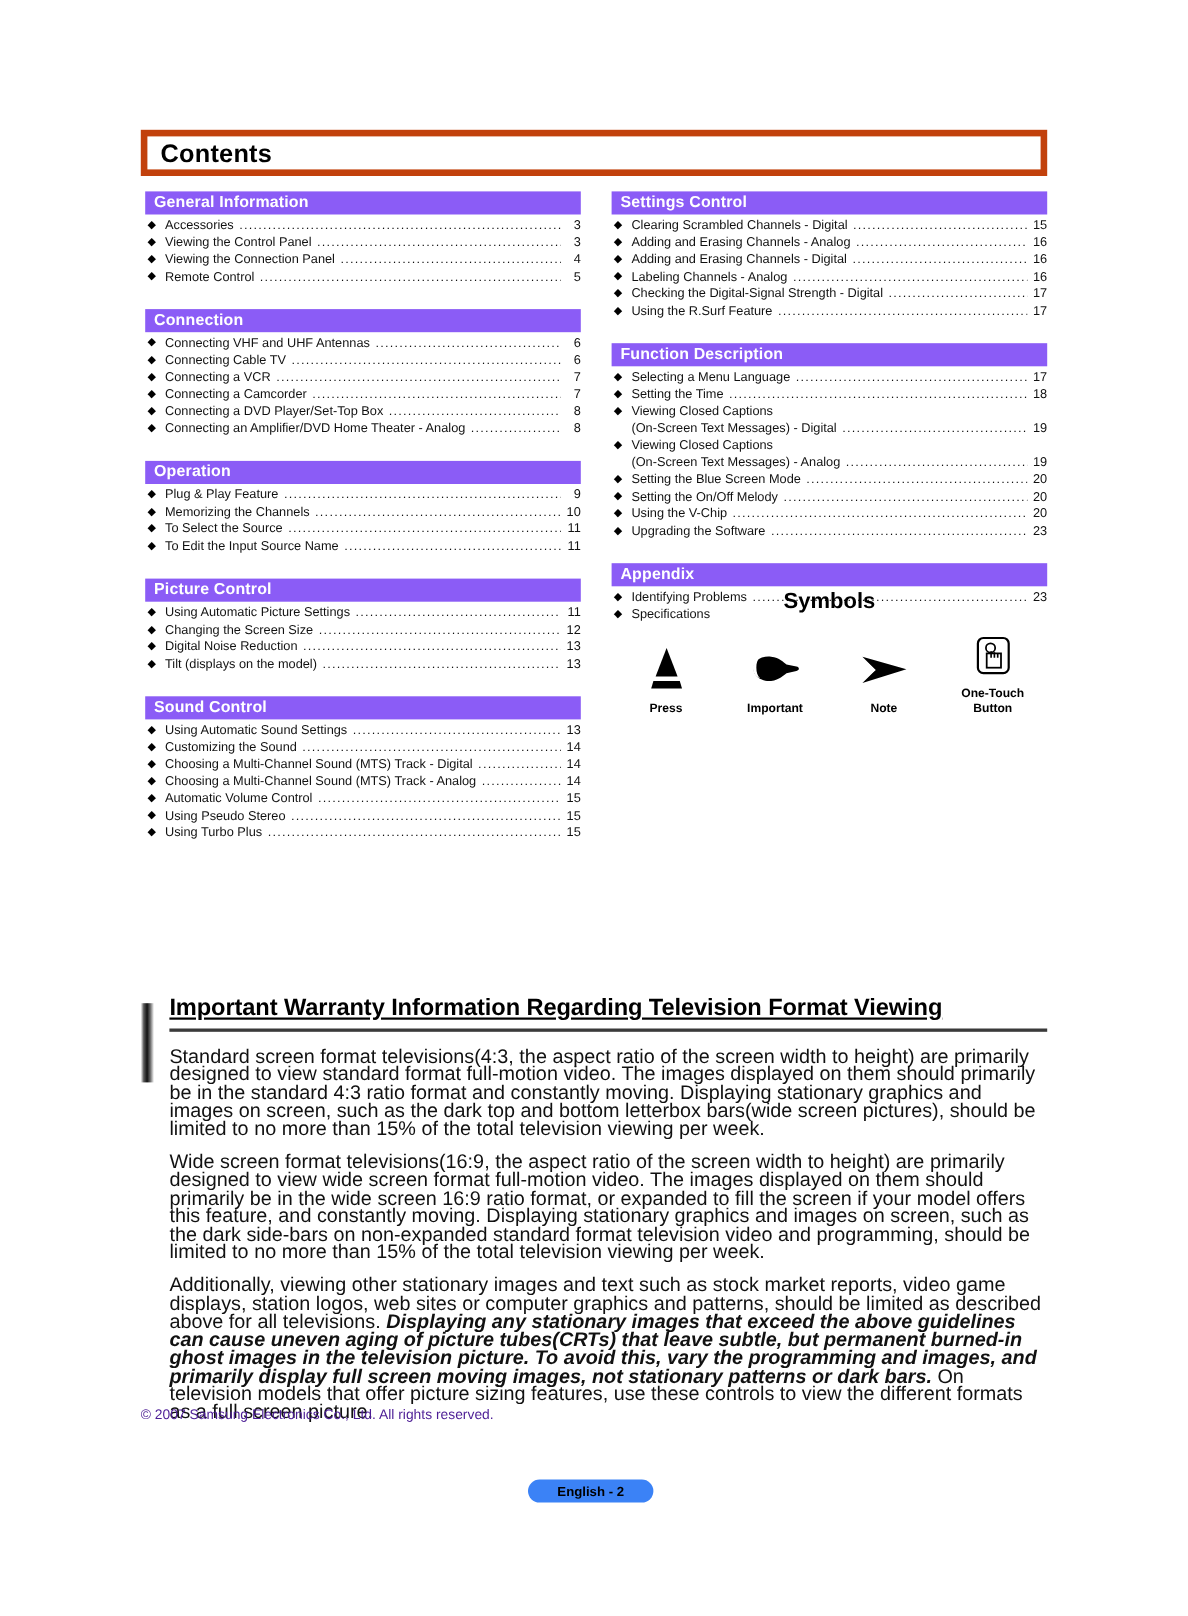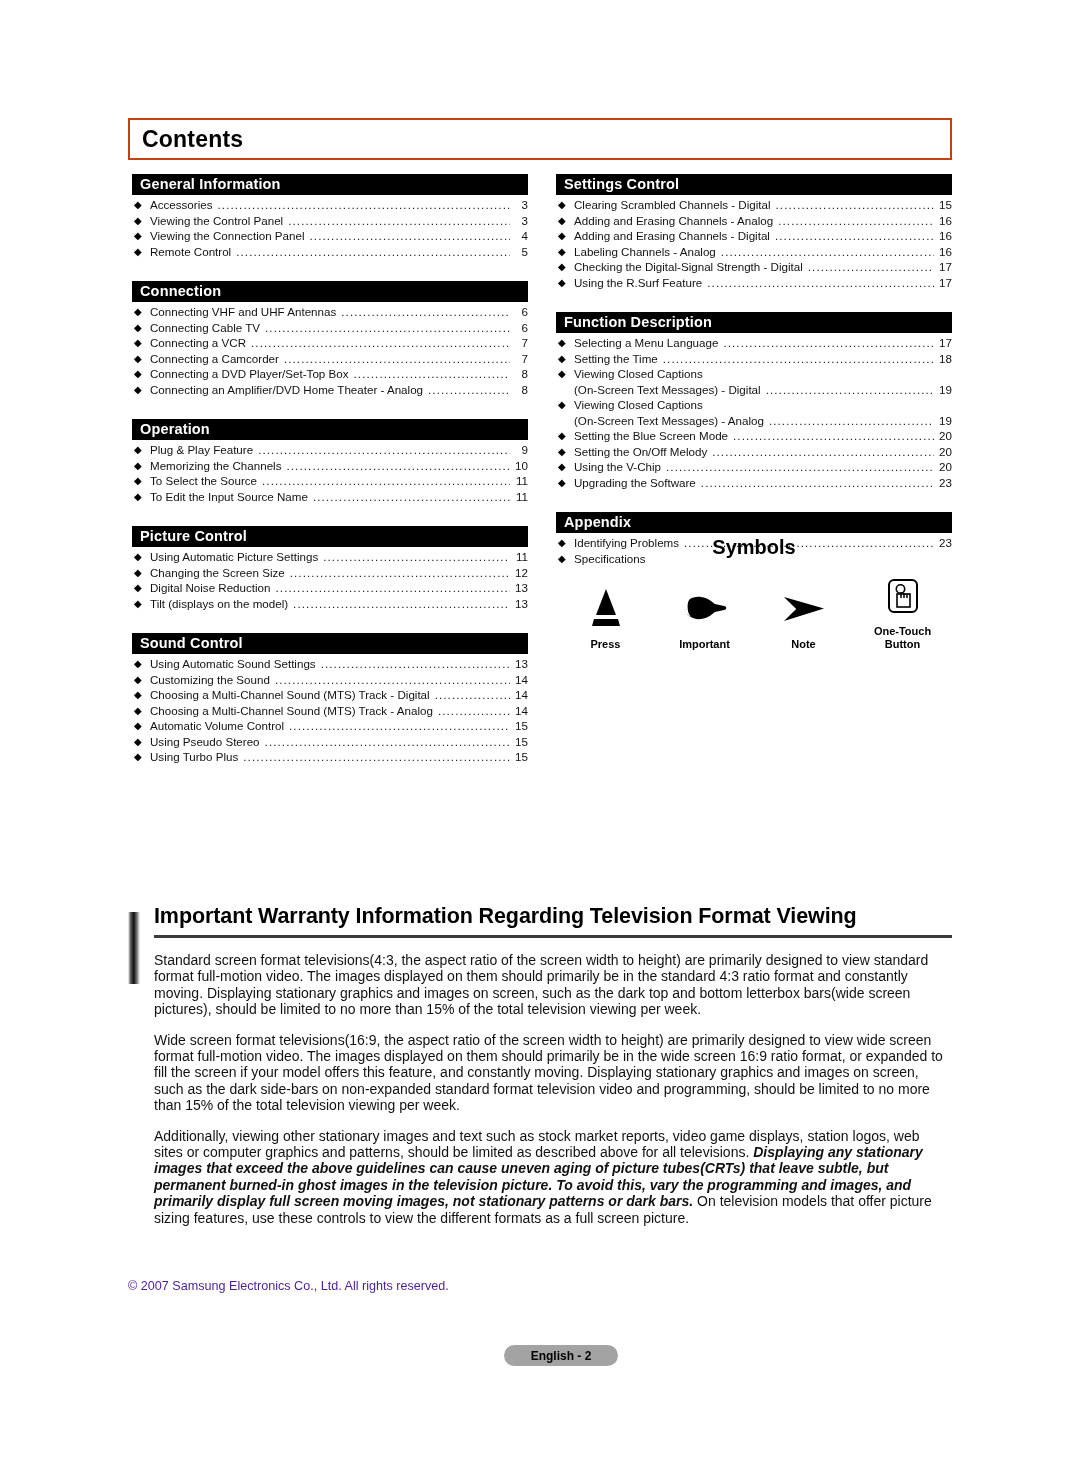--- a/index.html
+++ b/index.html
@@ -23,21 +23,21 @@
     height: 1469px;
   }
 
   
   .contents-box {
     position: absolute;
     left: 0;
     top: 118px;
     width: 824px;
     height: 42px;
-    border: 2px solid #c2410c;
+    border: 6px solid #c2410c;
     box-sizing: border-box;
     display: flex;
     align-items: center;
   }
   .contents-box .title {
     font-size: 23px;
     font-weight: bold;
     letter-spacing: 0.2px;
     padding-left: 12px;
     color: #000;
@@ -52,21 +52,21 @@
   }
   .col {
     position: absolute;
     top: 0;
     width: 396px;
   }
   .col-left { left: 4px; }
   .col-right { left: 428px; }
 
   .sec-header {
-    background: #000000;
+    background: #8b5cf6;
     color: #ffffff;
     font-size: 14.5px;
     font-weight: bold;
     height: 21px;
     line-height: 21px;
     padding-left: 8px;
     box-sizing: border-box;
     letter-spacing: 0.15px;
   }
   .sec-list {
@@ -167,48 +167,49 @@
     background: linear-gradient(to right, #ffffff 0%, #5a5a5a 22%, #111111 48%, #6a6a6a 72%, #ffffff 100%);
   }
   .warranty .wtitle {
     margin-left: 26px;
     font-size: 21.5px;
     font-weight: bold;
     color: #000;
     letter-spacing: -0.1px;
     padding-bottom: 6px;
     border-bottom: 3px solid #3a3a3a;
+    text-decoration: underline;
   }
   .warranty .wbody {
     margin-left: 26px;
     margin-top: 14px;
   }
   .warranty .wbody p {
     margin: 0 0 14px 0;
-    font-size: 14px;
+    font-size: 18px;
     line-height: 16.4px;
     color: #111;
     text-align: left;
   }
 
   
   .copyright {
     position: absolute;
     left: 0;
     top: 1279px;
     font-size: 12.6px;
     color: #4c1d95;
   }
   .pagebadge {
     position: absolute;
-    left: 376px;
+    left: 352px;
     top: 1345px;
     width: 114px;
     height: 21px;
-    background: #a3a3a3;
+    background: #3b82f6;
     border-radius: 11px;
     color: #000;
     font-size: 12px;
     font-weight: bold;
     display: flex;
     align-items: center;
     justify-content: center;
   }
 </style>
 </head>

